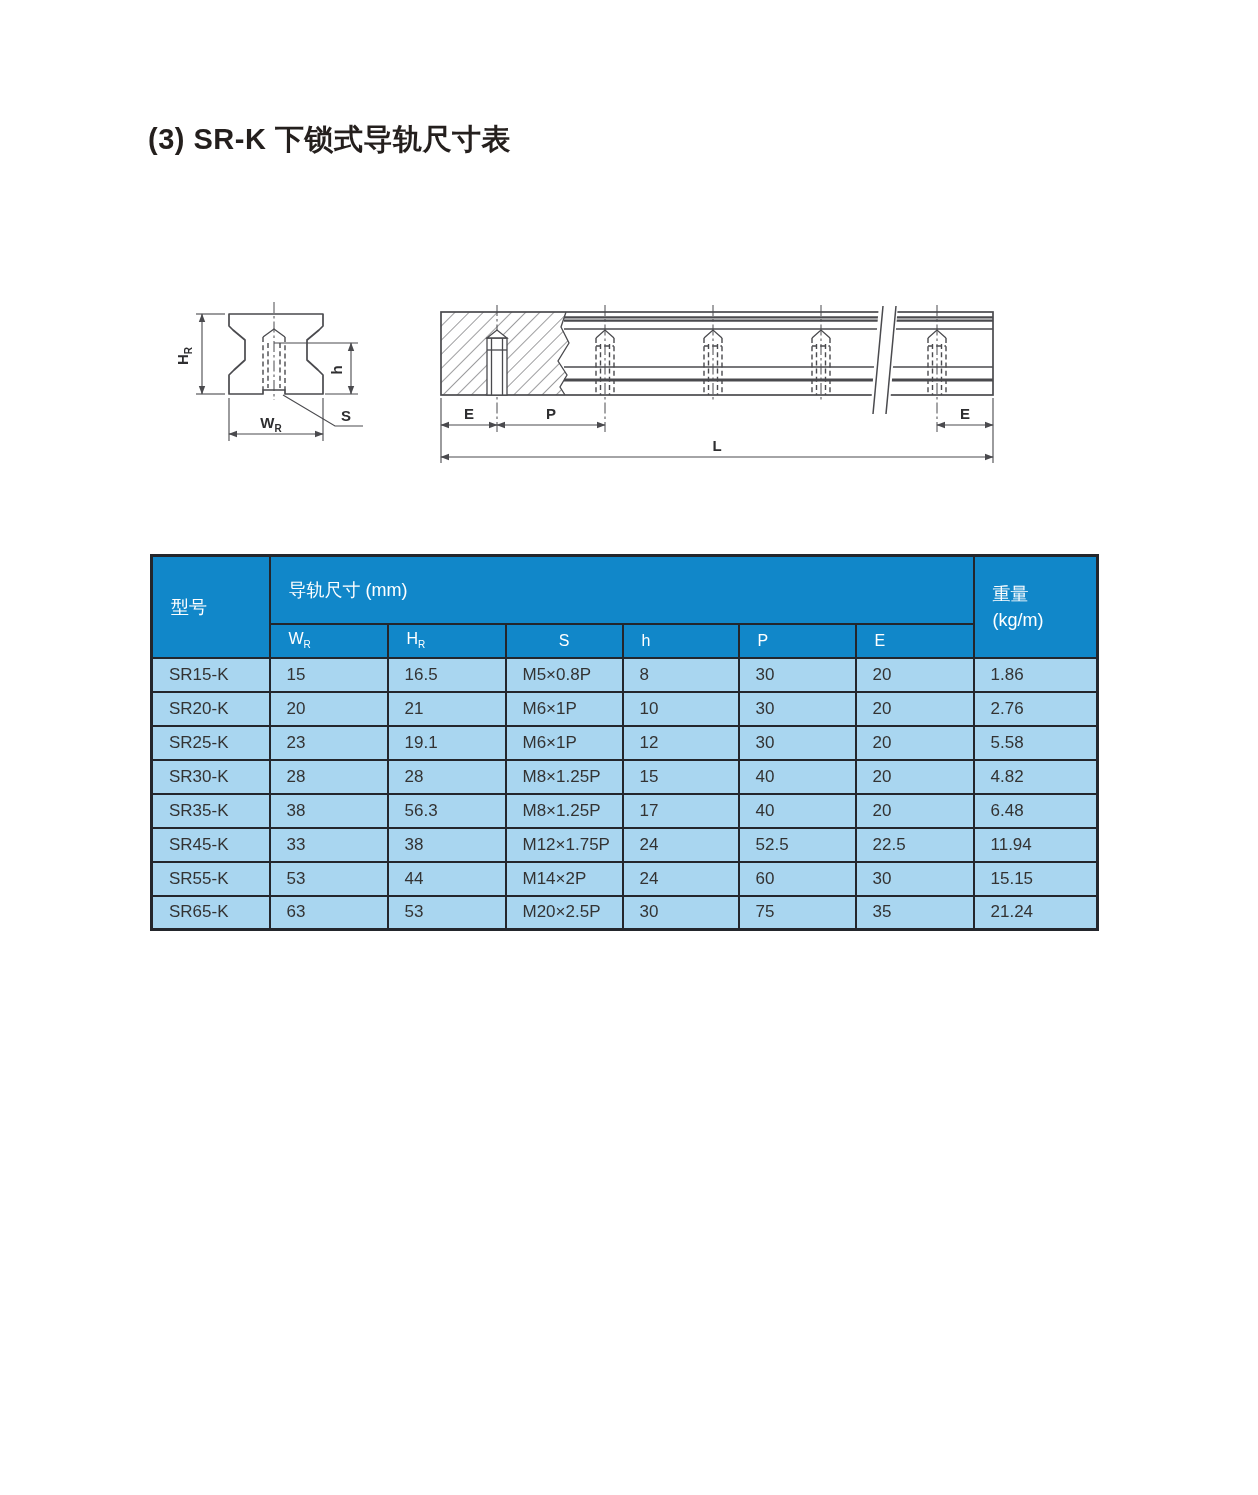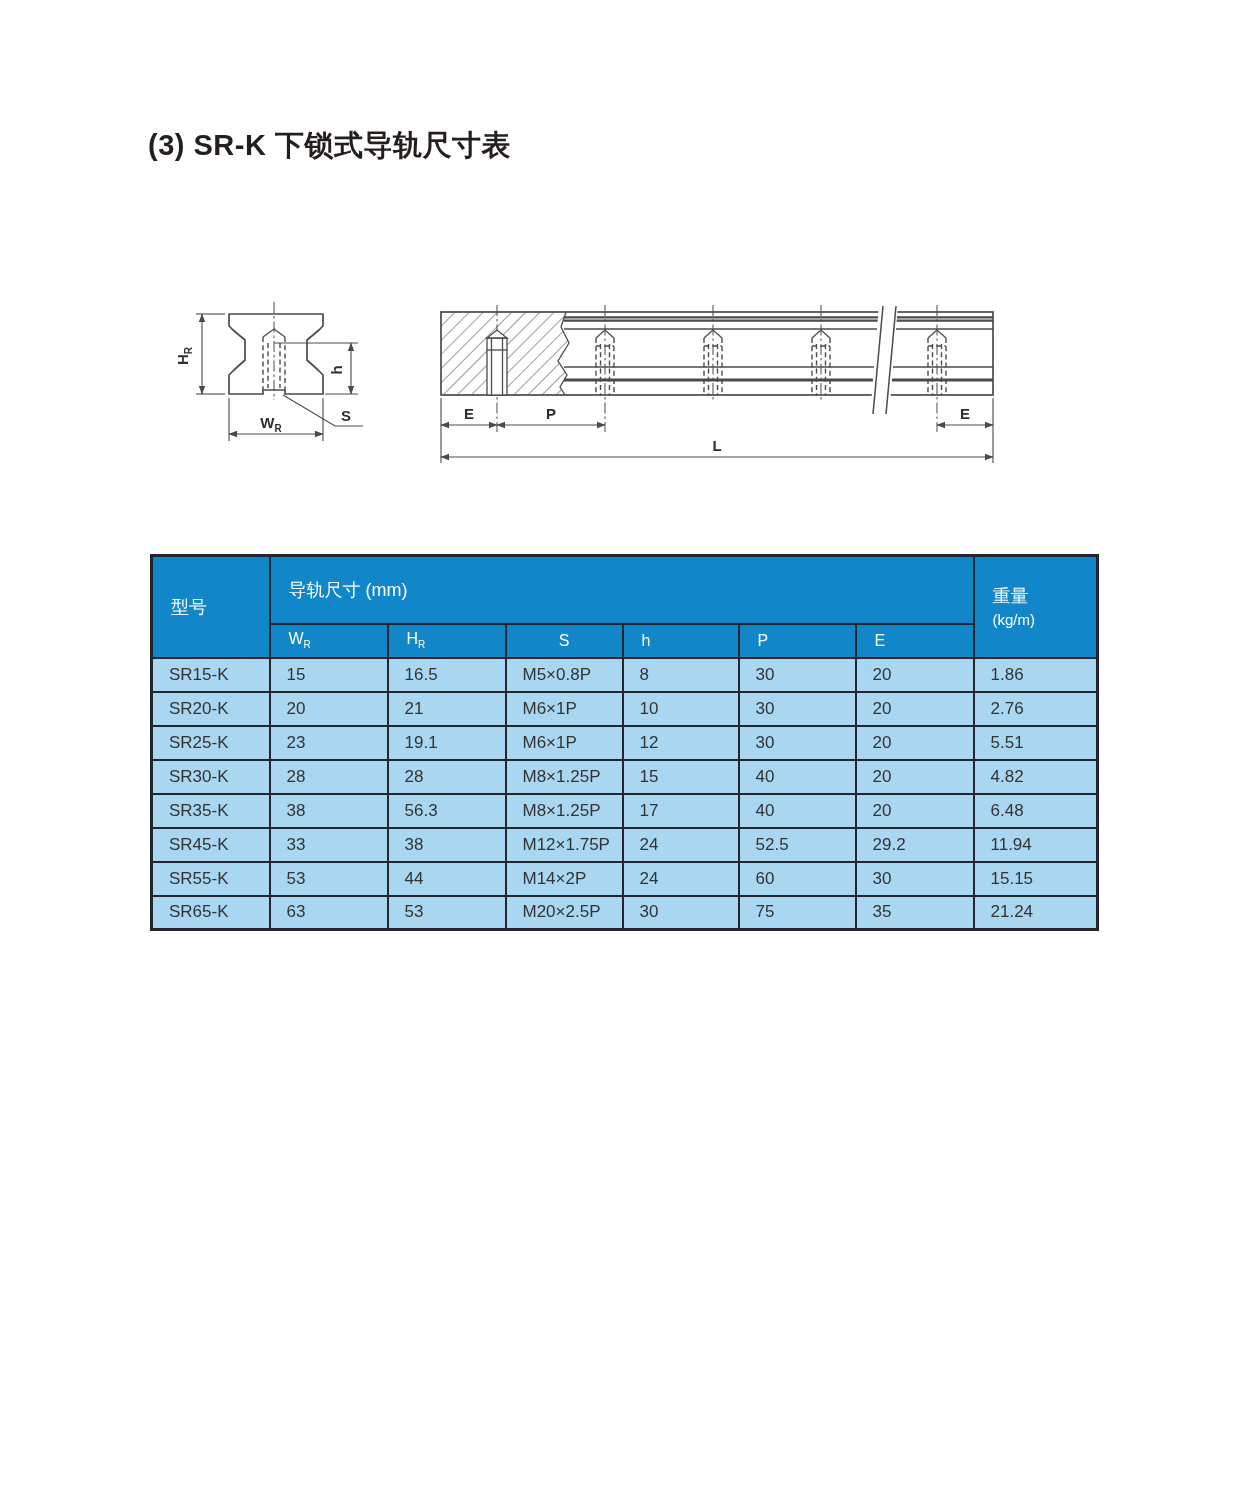--- a/index.html
+++ b/index.html
@@ -12,21 +12,21 @@
   }
   *{box-sizing:border-box;margin:0;padding:0;}
   html,body{background:#ffffff;}
   body{
     position:relative;
     width:1258px;height:1495px;
     font-family:"Liberation Sans", sans-serif;
     overflow:hidden;
   }
   .page-title{
-    position:absolute;left:148px;top:126px;
+    position:absolute;left:148px;top:120px;
     font-size:29px;font-weight:700;color:var(--title_text);
     letter-spacing:0.5px;white-space:nowrap;
   }
   svg.diagram{position:absolute;overflow:visible;}
   #cross-section{left:150px;top:280px;}
   #side-view{left:430px;top:280px;}
 
   
   .profile{stroke:var(--line);stroke-width:1.7;fill:none;stroke-linejoin:round;}
   .ln{stroke:var(--line);fill:none;stroke-width:1.3;}
@@ -48,21 +48,21 @@
     vertical-align:middle;text-align:left;
   }
   .dim-table th{
     background:var(--header_bg);color:#ffffff;font-weight:400;
     font-size:18px;padding-left:18px;
   }
   .dim-table th.subh{font-size:16px;height:34px;padding-left:18px;}
   .dim-table th.subh.center{text-align:center;padding-left:0;}
   .dim-table th.dims{height:68px;}
   .dim-table th.weight div{line-height:1.45;}
-  .dim-table th.weight .kgm{font-size:15px;}
+  .dim-table th.weight .kgm{font-size:18px;}
   .dim-table sub{font-size:10px;}
   .dim-table td{
     background:var(--row_bg);color:var(--cell_text);
     font-size:17px;height:34px;padding-left:16px;white-space:nowrap;
   }
 </style>
 </head>
 <body>
 
 <div class="page-title">(3) SR-K 下锁式导轨尺寸表</div>
@@ -252,21 +252,21 @@
     <td>2.76</td>
   </tr>
   <tr>
     <td>SR25-K</td>
     <td>23</td>
     <td>19.1</td>
     <td>M6×1P</td>
     <td>12</td>
     <td>30</td>
     <td>20</td>
-    <td>5.51</td>
+    <td>5.58</td>
   </tr>
   <tr>
     <td>SR30-K</td>
     <td>28</td>
     <td>28</td>
     <td>M8×1.25P</td>
     <td>15</td>
     <td>40</td>
     <td>20</td>
     <td>4.82</td>
@@ -281,21 +281,21 @@
     <td>20</td>
     <td>6.48</td>
   </tr>
   <tr>
     <td>SR45-K</td>
     <td>33</td>
     <td>38</td>
     <td>M12×1.75P</td>
     <td>24</td>
     <td>52.5</td>
-    <td>29.2</td>
+    <td>22.5</td>
     <td>11.94</td>
   </tr>
   <tr>
     <td>SR55-K</td>
     <td>53</td>
     <td>44</td>
     <td>M14×2P</td>
     <td>24</td>
     <td>60</td>
     <td>30</td>

